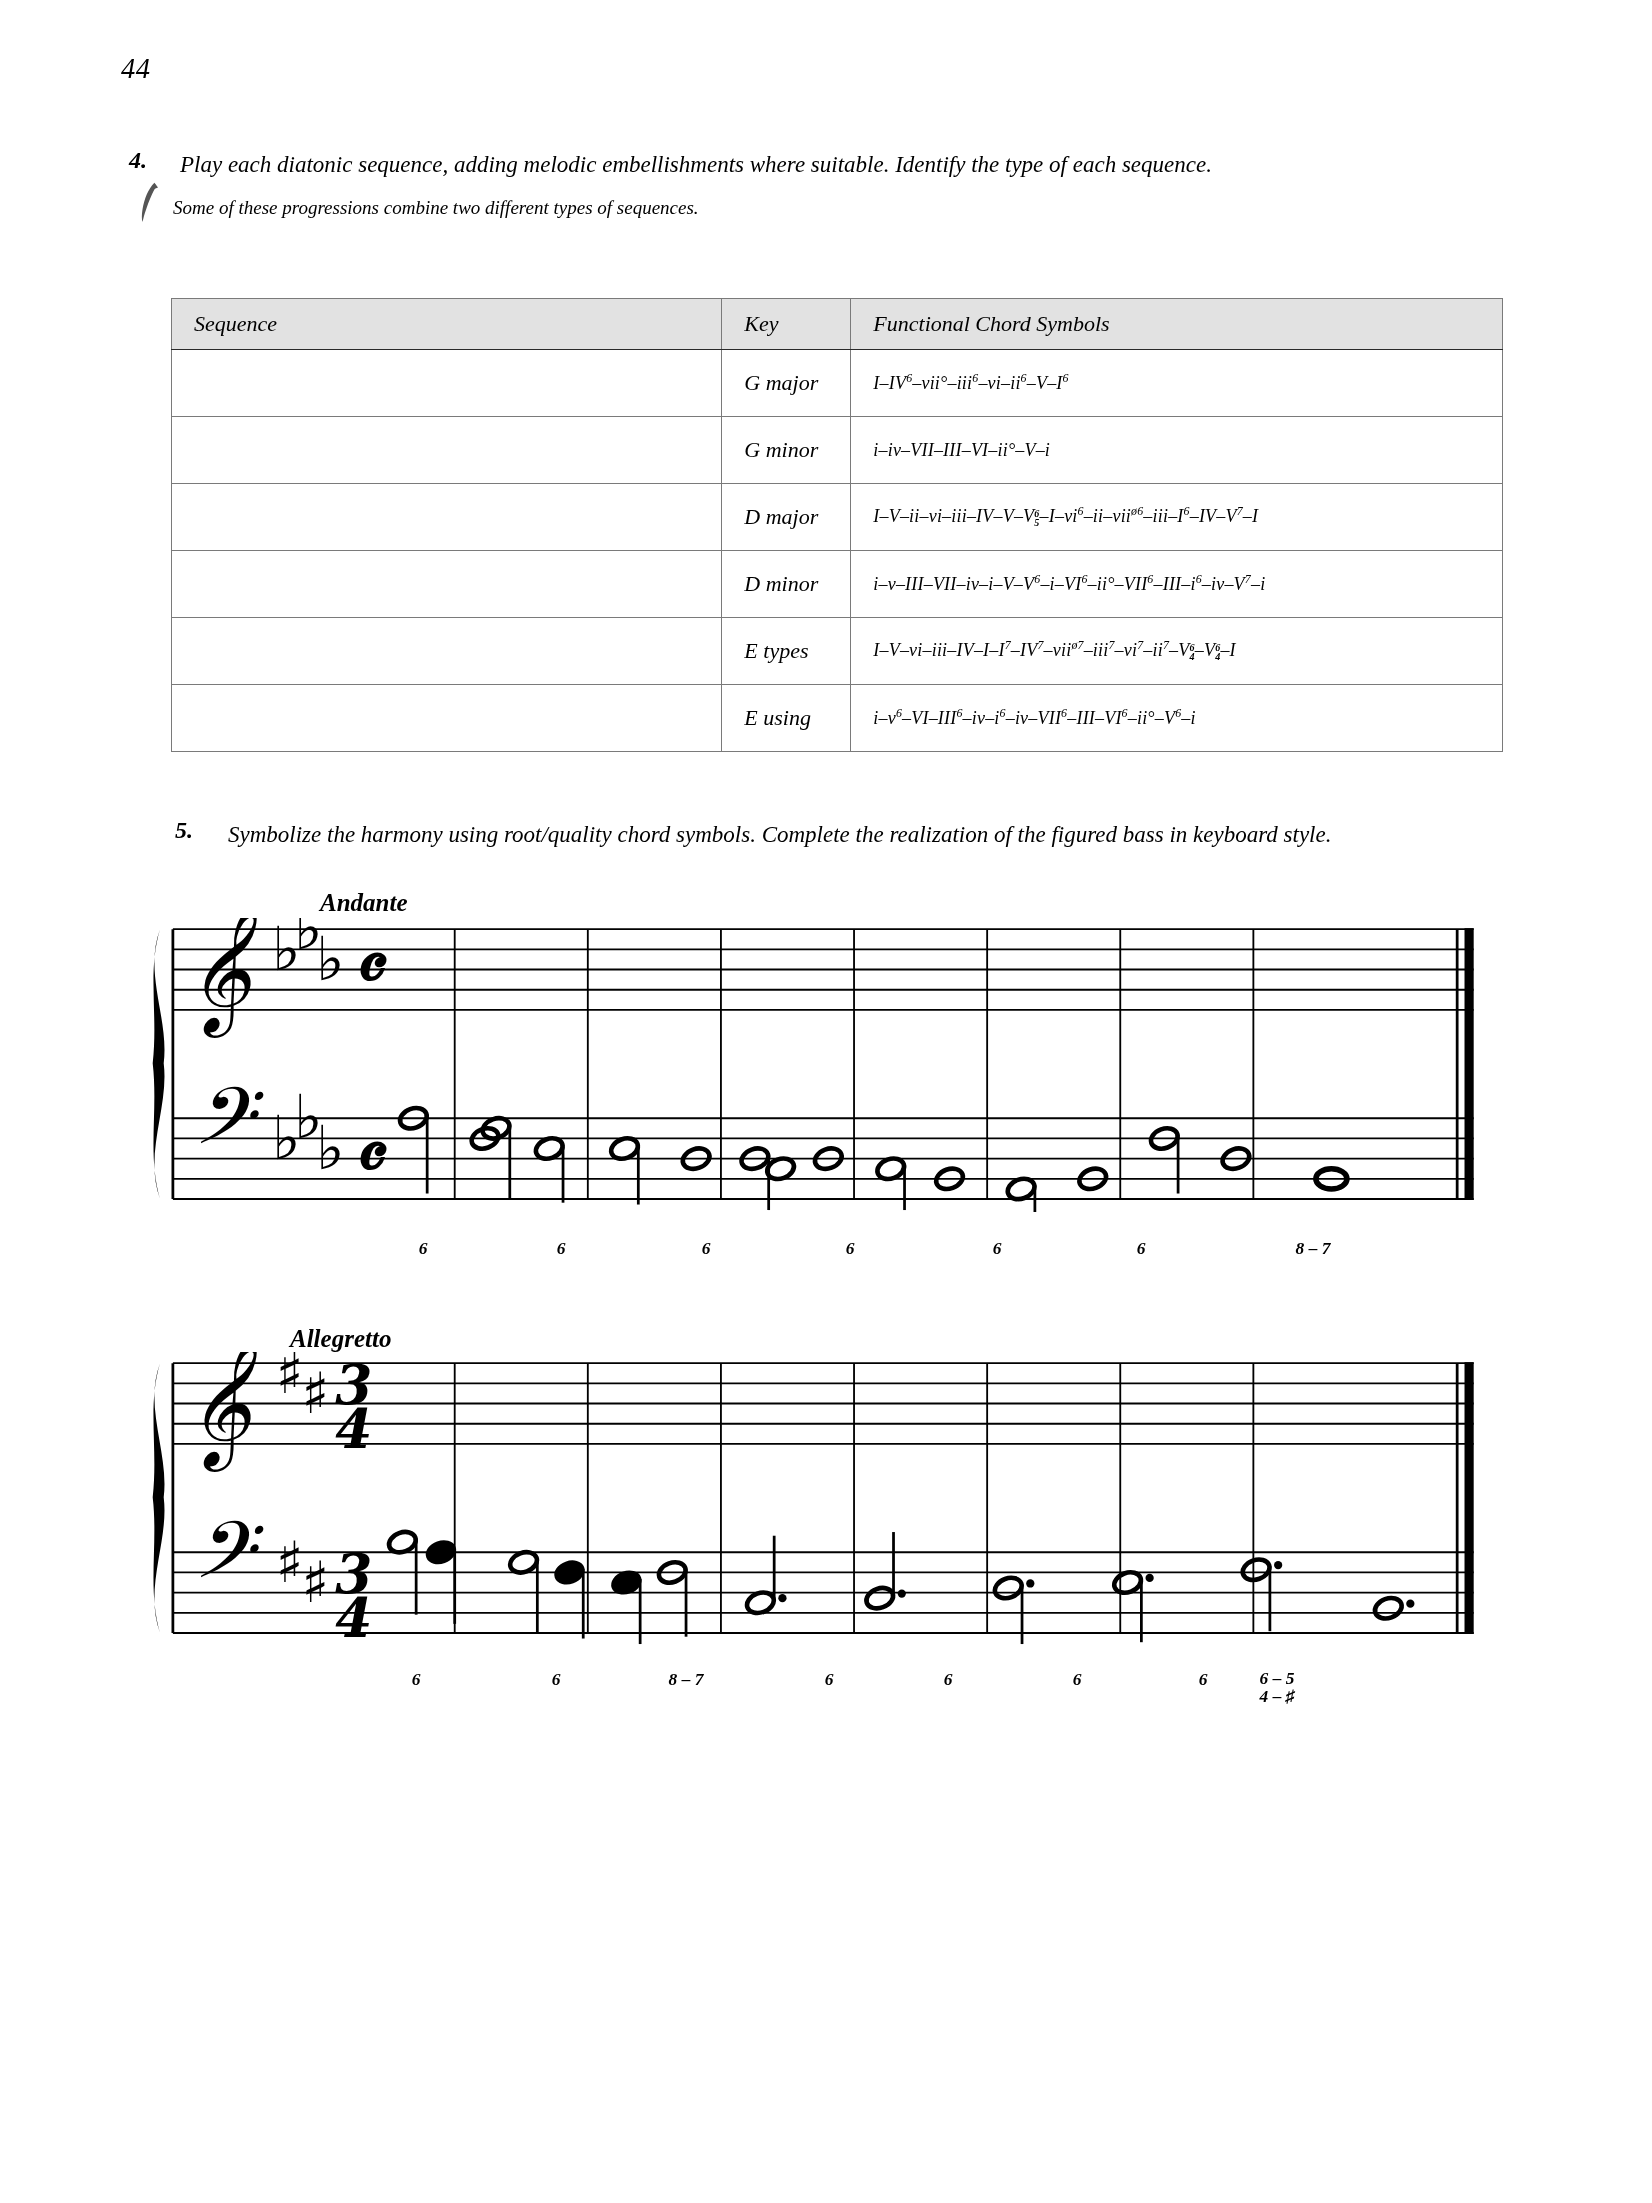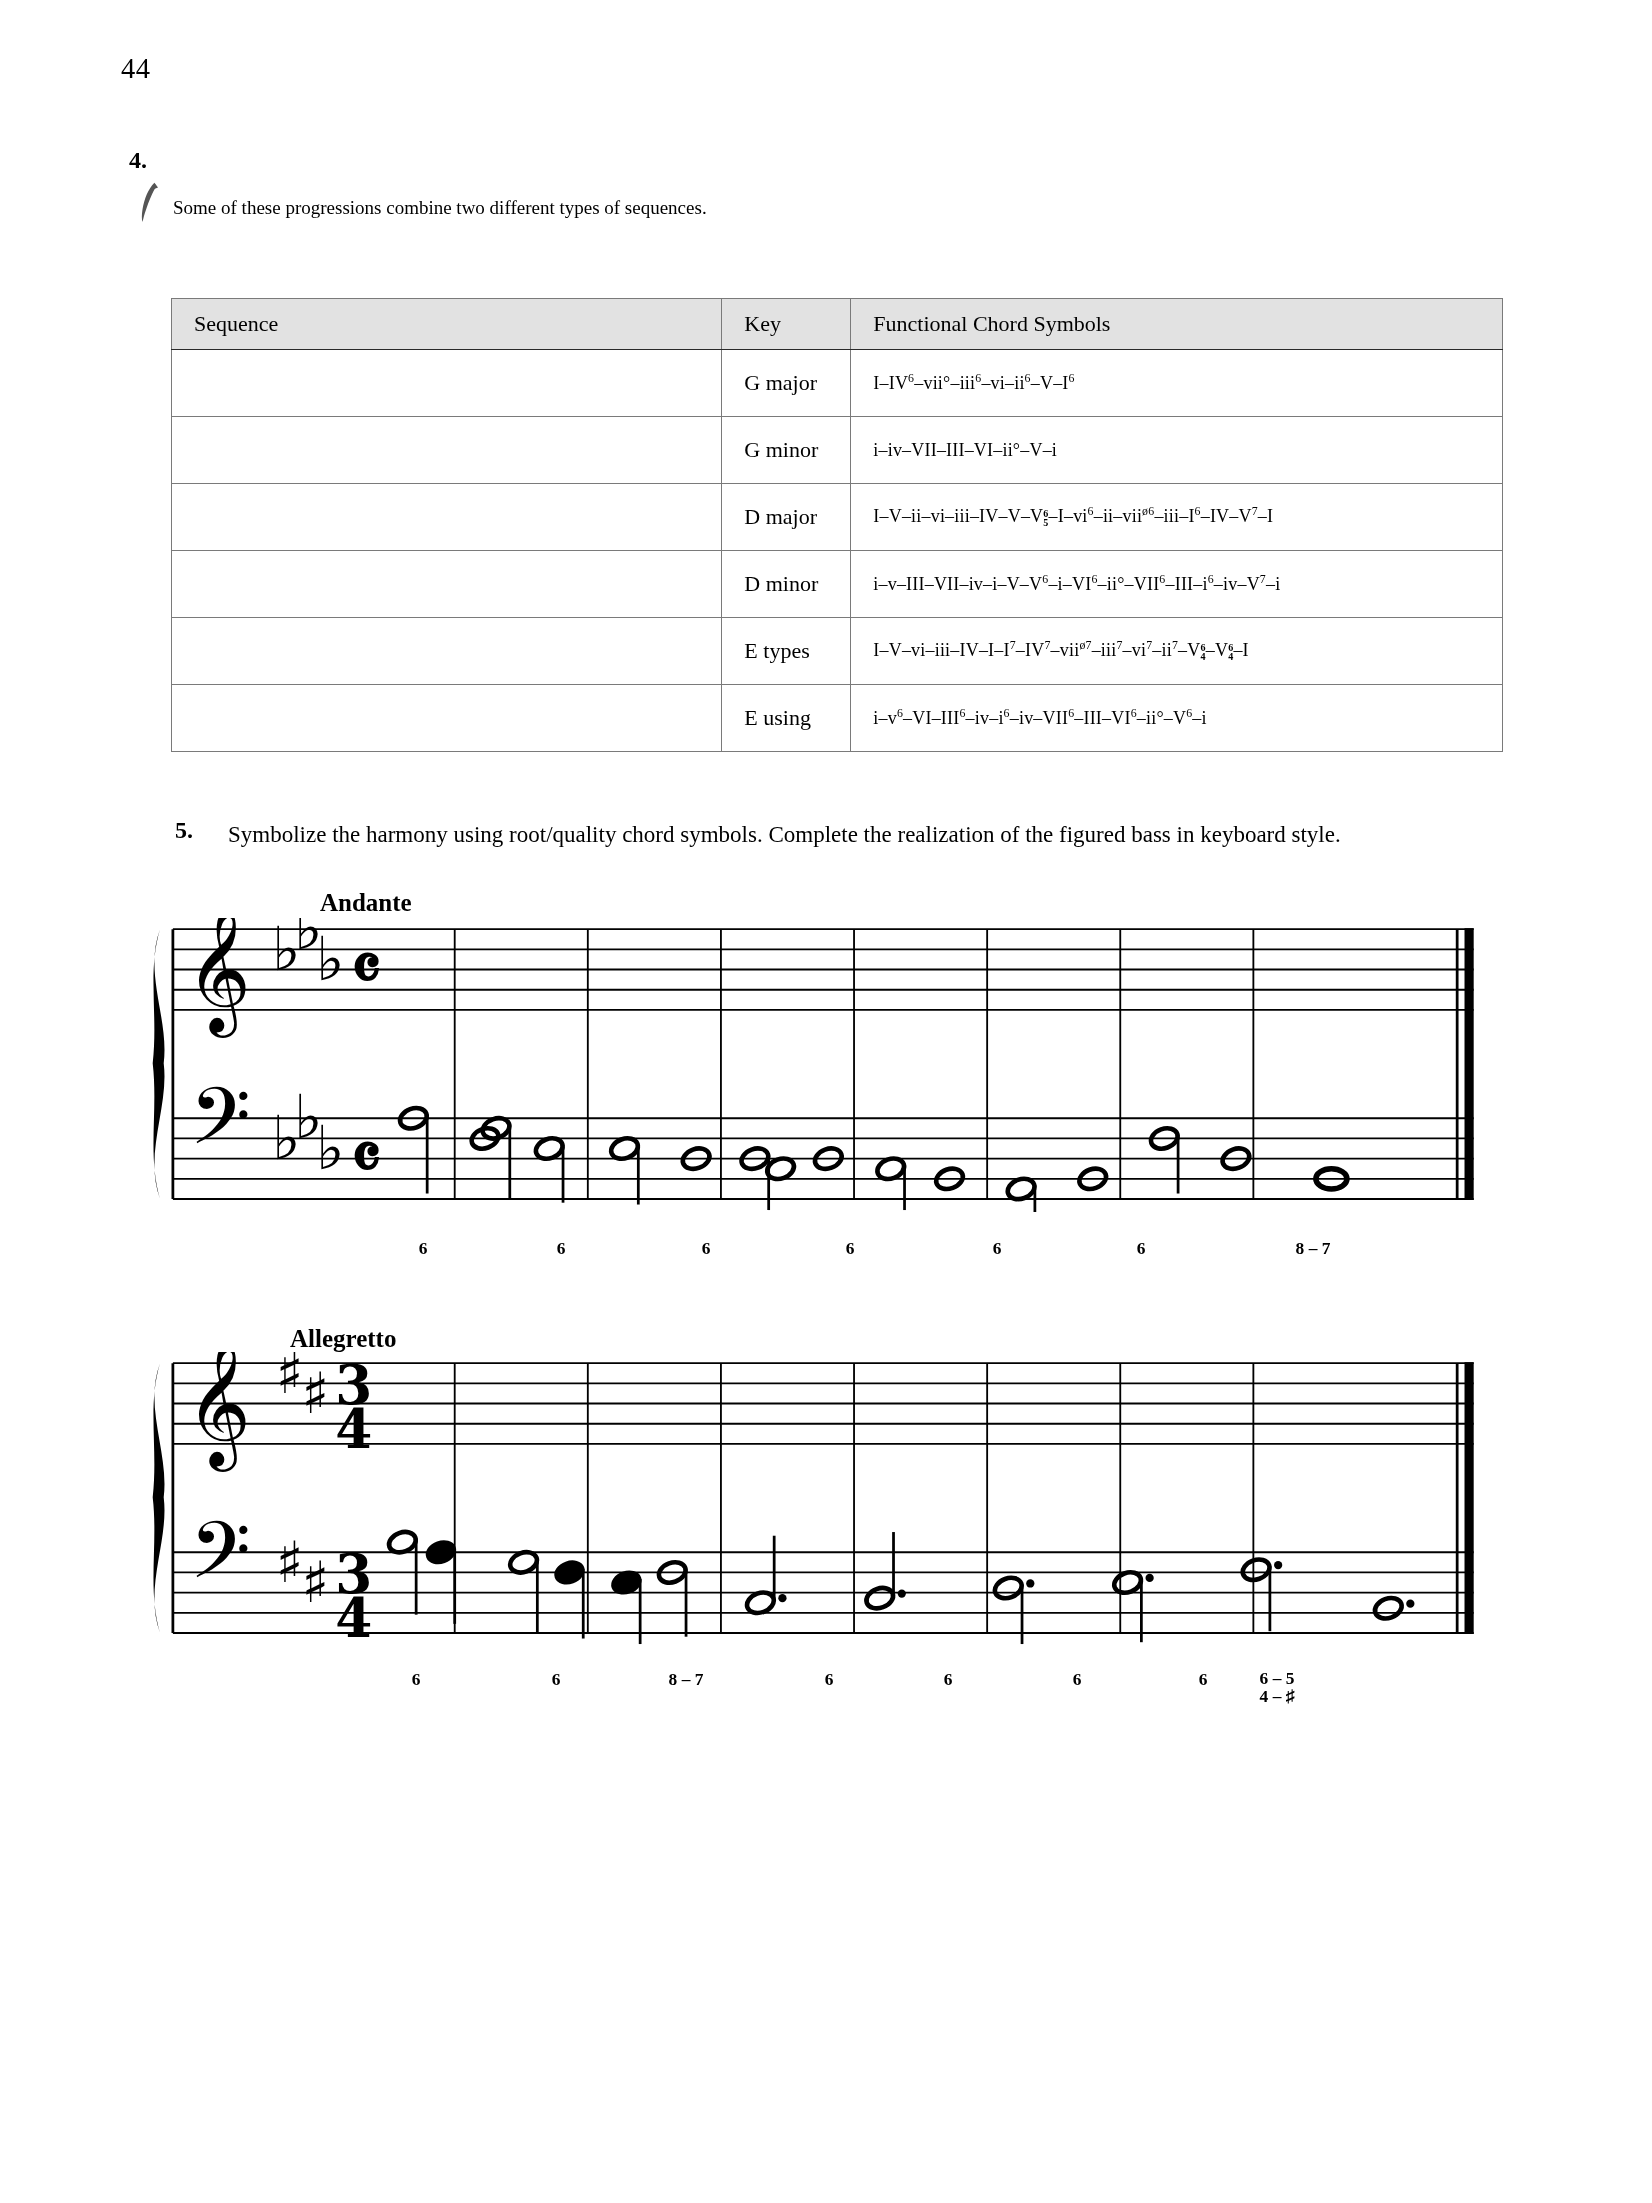--- a/index.html
+++ b/index.html
@@ -6,21 +6,21 @@
   html, body { margin: 0; padding: 0; }
   body {
     width: 1653px; height: 2204px;
     background: #ffffff;
     font-family: "Liberation Serif", "DejaVu Serif", serif;
     color: #000;
     position: relative;
     overflow: hidden;
   }
 
-  .page { position: relative; width: 1365px; height: 2204px; }
+  .page { position: relative; width: 1365px; height: 2204px; font-style: italic; }
 
   
   .runhead { position: absolute; top: 53px; left: 0; width: 1653px; height: 37px; }
   .folio {
     position: absolute; left: 121px; top: 0;
     font-size: 28.5px; letter-spacing: 0.5px;
   }
   .unit-title {
     position: absolute; left: 0; width: 1653px; top: 3.7px;
     text-align: center; font-size: 24px;
@@ -111,20 +111,21 @@
 <body>
 
 <div class="page">
 
   <div class="runhead">
     <div class="folio">44</div>
   </div>
 
   <div class="exercise" id="ex4">
     <span class="ex-num">4.</span>
+    <span class="ex-body">Play each diatonic sequence, adding melodic embellishments where suitable. Identify the type of each sequence.</span>
   </div>
 
   <div class="note-line">
     <svg class="quill-icon" viewBox="0 0 26 46">
       <path d="M20 2 C13 9 9 20 7 31 C6 37 6 42 7 45 C8 41 9 36 11 31 C14 22 18 12 22 6 Z" fill="#555"></path>
       <path d="M20 2 L24 7 L19 9 Z" fill="#555"></path>
     </svg>
     <span>Some of these progressions combine two different types of sequences.</span>
   </div>
 

